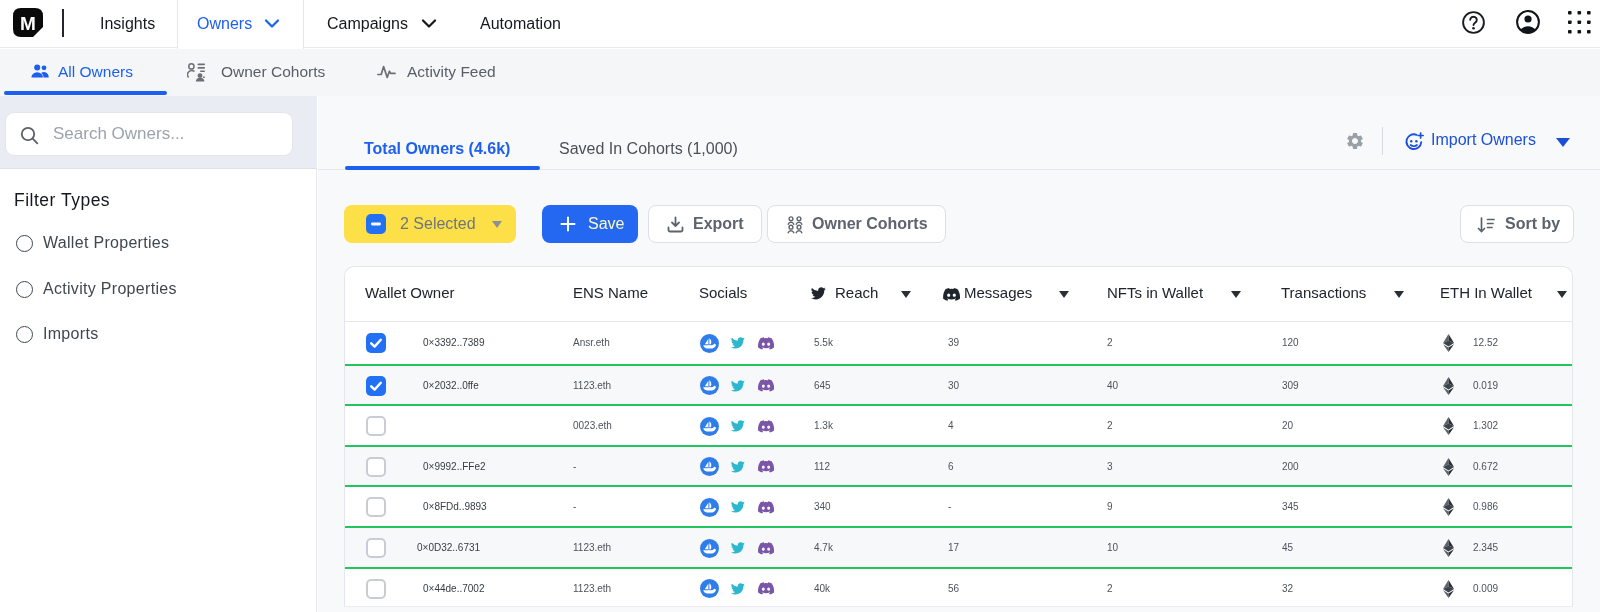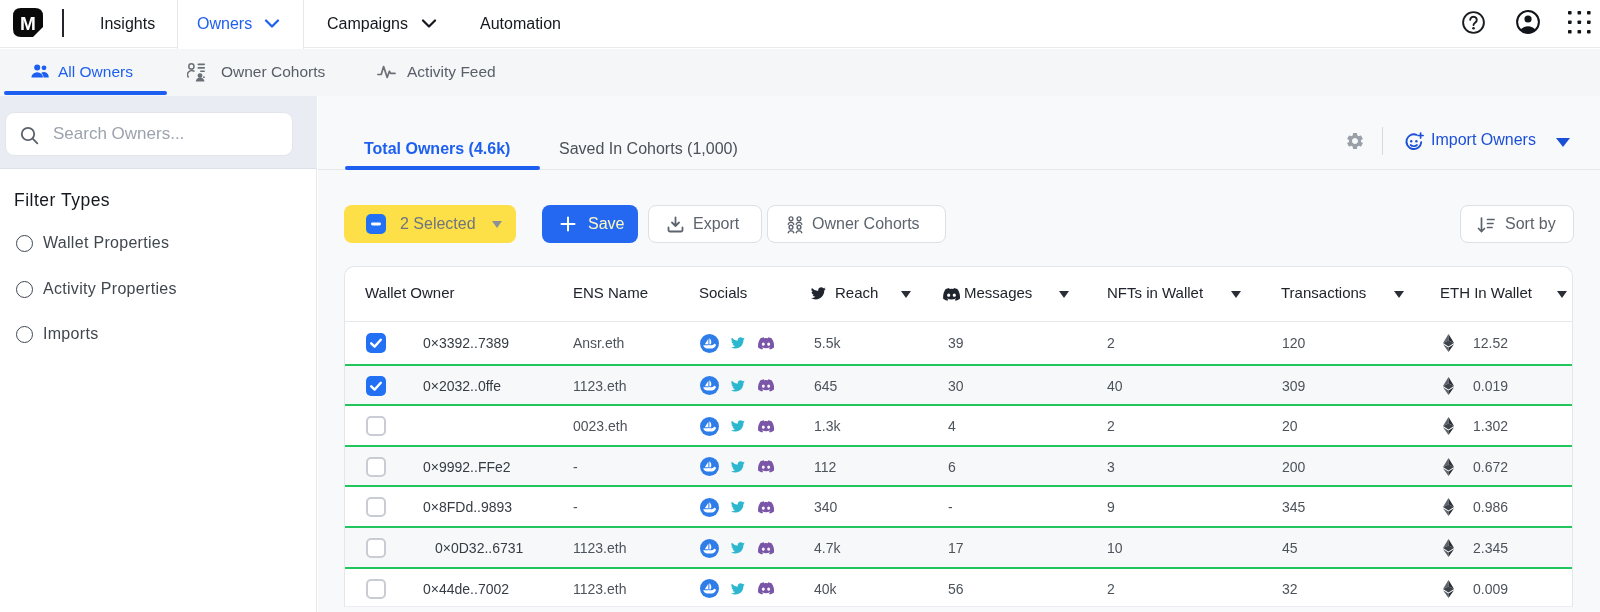--- a/index.html
+++ b/index.html
@@ -34,31 +34,31 @@
   .maintab1 { position:absolute; left:46px; top:44px; font-size:16px; font-weight:700; color:#1d5ff0; }
   .maintab2 { position:absolute; left:241px; top:44px; font-size:16px; color:#4b5158; }
   .maintab-underline { position:absolute; left:27px; top:70px; width:195px; height:4px; background:#1d5ff0; border-radius:2px; }
   .importdivider { position:absolute; left:1064px; top:31px; width:1px; height:28px; background:#d7dade; }
   .importtext { position:absolute; left:1113px; top:35px; font-size:16px; font-weight:500; color:#1b50d6; }
 
   
   .chip { position:absolute; left:26px; top:109px; width:172px; height:38px; background:#fde047; border-radius:8px;padding-left:24px; }
   .chiptext { position:absolute; left:56px; top:0; height:38px; line-height:38px; font-size:16px; color:#6e7580; }
   .btn { position:absolute; top:109px; height:38px; border-radius:8px; background:#fff; border:1px solid #dcdfe4; font-size:16px; color:#5d646e; }
-  .btnlabel { line-height:36px; }
+  .btnlabel { line-height:36px;font-weight:bold; }
   .savebtn { position:absolute; left:224px; top:109px; width:96px; height:38px; border-radius:8px; background:#2468f2; color:#fef9c3; font-size:16px; }
 
   
   .tablecard { position:absolute; left:26px; top:170px; width:1229px; height:341px; background:#fff; border:1px solid #e3e6ea; border-radius:10px 10px 0 0; border-bottom:1px solid #ebedf0; }
   .thead { position:absolute; left:0; top:0; width:1227px; height:55px; border-bottom:1px solid #e6e8ec; }
   .th { position:absolute; top:0; height:55px; line-height:51px; font-size:15px; font-weight:500; color:#20252d; white-space:nowrap; }
   .row { position:absolute; left:0; width:1227px; height:41px; }
   .rowline { border-top:2px solid #22c55e; }
   .stripe { background:#f7f8f9; }
-  .cell { position:absolute; top:0; height:52px; line-height:40px; font-size:14px; color:#4d535b; white-space:nowrap; }
+  .cell { position:absolute; top:0; height:52px; line-height:40px; font-size:10px; color:#4d535b; white-space:nowrap; }
   .addr { color:#363c44; }
   .cb { position:absolute; left:21px; top:10px; width:20px; height:20px; border-radius:5px; }
   .cb-off { background:#fff; border:2px solid #c9cdd3; }
   .cb-on { background:#2270f4; }
   .caret { display:inline-block; width:0; height:0; border-left:5.5px solid transparent; border-right:5.5px solid transparent; border-top:7px solid #2a2f36; vertical-align:middle; }
 </style>
 </head>
 <body>
 
 <div class="topnav"></div>
@@ -389,21 +389,21 @@
  <polygon points="5.5,0 5.5,6.6 0,9.1" fill="#5d636b"></polygon>
  <polygon points="5.5,0 11,9.1 5.5,6.6" fill="#2b2f35"></polygon>
  <polygon points="5.5,6.6 11,9.1 5.5,12.4 0,9.1" fill="#3e434a"></polygon>
  <polygon points="0,10.2 5.5,13.5 5.5,18" fill="#5d636b"></polygon>
  <polygon points="5.5,13.5 11,10.2 5.5,18" fill="#2b2f35"></polygon>
 </svg>
         <div class="cell" style="left:1128px;">0.986</div>
       </div>
       <div class="row rowline stripe" style="top:259px;">
         <div class="cb cb-off" style="top:10px;"></div>
-        <div class="cell addr" style="left:90px;">0×0D32..6731</div>
+        <div class="cell addr" style="left:72px;">0×0D32..6731</div>
         <div class="cell" style="left:228px;">1123.eth</div>
         <svg class="abs" style="left:354.5px; top:10.5px;" width="19" height="19" viewBox="0 0 19 19">
  <circle cx="9.5" cy="9.5" r="9.5" fill="#2e7de9"></circle>
  <path d="M4.8,10.2 L8.4,4.7 L8.4,10.2 Z" fill="#fff"></path>
  <path d="M9.4,4.1 C11.1,5.9 11.8,7.9 10.9,10.2 L9.4,10.2 Z" fill="#fff"></path>
  <path d="M3.2,11.2 L8.4,11.2 L8.4,10.8 L9.4,10.8 L9.4,11.2 L11.5,11.2 C12.7,11.2 13.7,10.5 14.2,9.6 C14.8,10.3 15.5,10.65 16.2,10.7 C15.6,12.6 14.1,14.2 12.2,14.45 L6.8,14.45 C5.1,14.1 3.8,12.9 3.2,11.2 Z" fill="#fff"></path>
 </svg>
         <svg class="abs" style="left:386px; top:14px;" width="14" height="12" viewBox="0 0 24 20">
  <path d="M23.6,2.4 c-0.9,0.4 -1.8,0.65 -2.8,0.77 A4.9,4.9 0 0 0 22.9,0.45 a9.7,9.7 0 0 1 -3.1,1.18 A4.85,4.85 0 0 0 11.4,5.05 c0,0.38 0.04,0.75 0.12,1.1 A13.8,13.8 0 0 1 1.5,1.1 a4.85,4.85 0 0 0 1.5,6.48 A4.8,4.8 0 0 1 0.8,7 v0.06 a4.86,4.86 0 0 0 3.9,4.76 a4.9,4.9 0 0 1 -2.2,0.08 a4.86,4.86 0 0 0 4.53,3.37 A9.74,9.74 0 0 1 0,17.3 a13.74,13.74 0 0 0 7.44,2.18 c8.93,0 13.81,-7.4 13.81,-13.81 l-0.02,-0.63 A9.86,9.86 0 0 0 23.6,2.4 Z" fill="#2cb7ce"></path>
 </svg>

